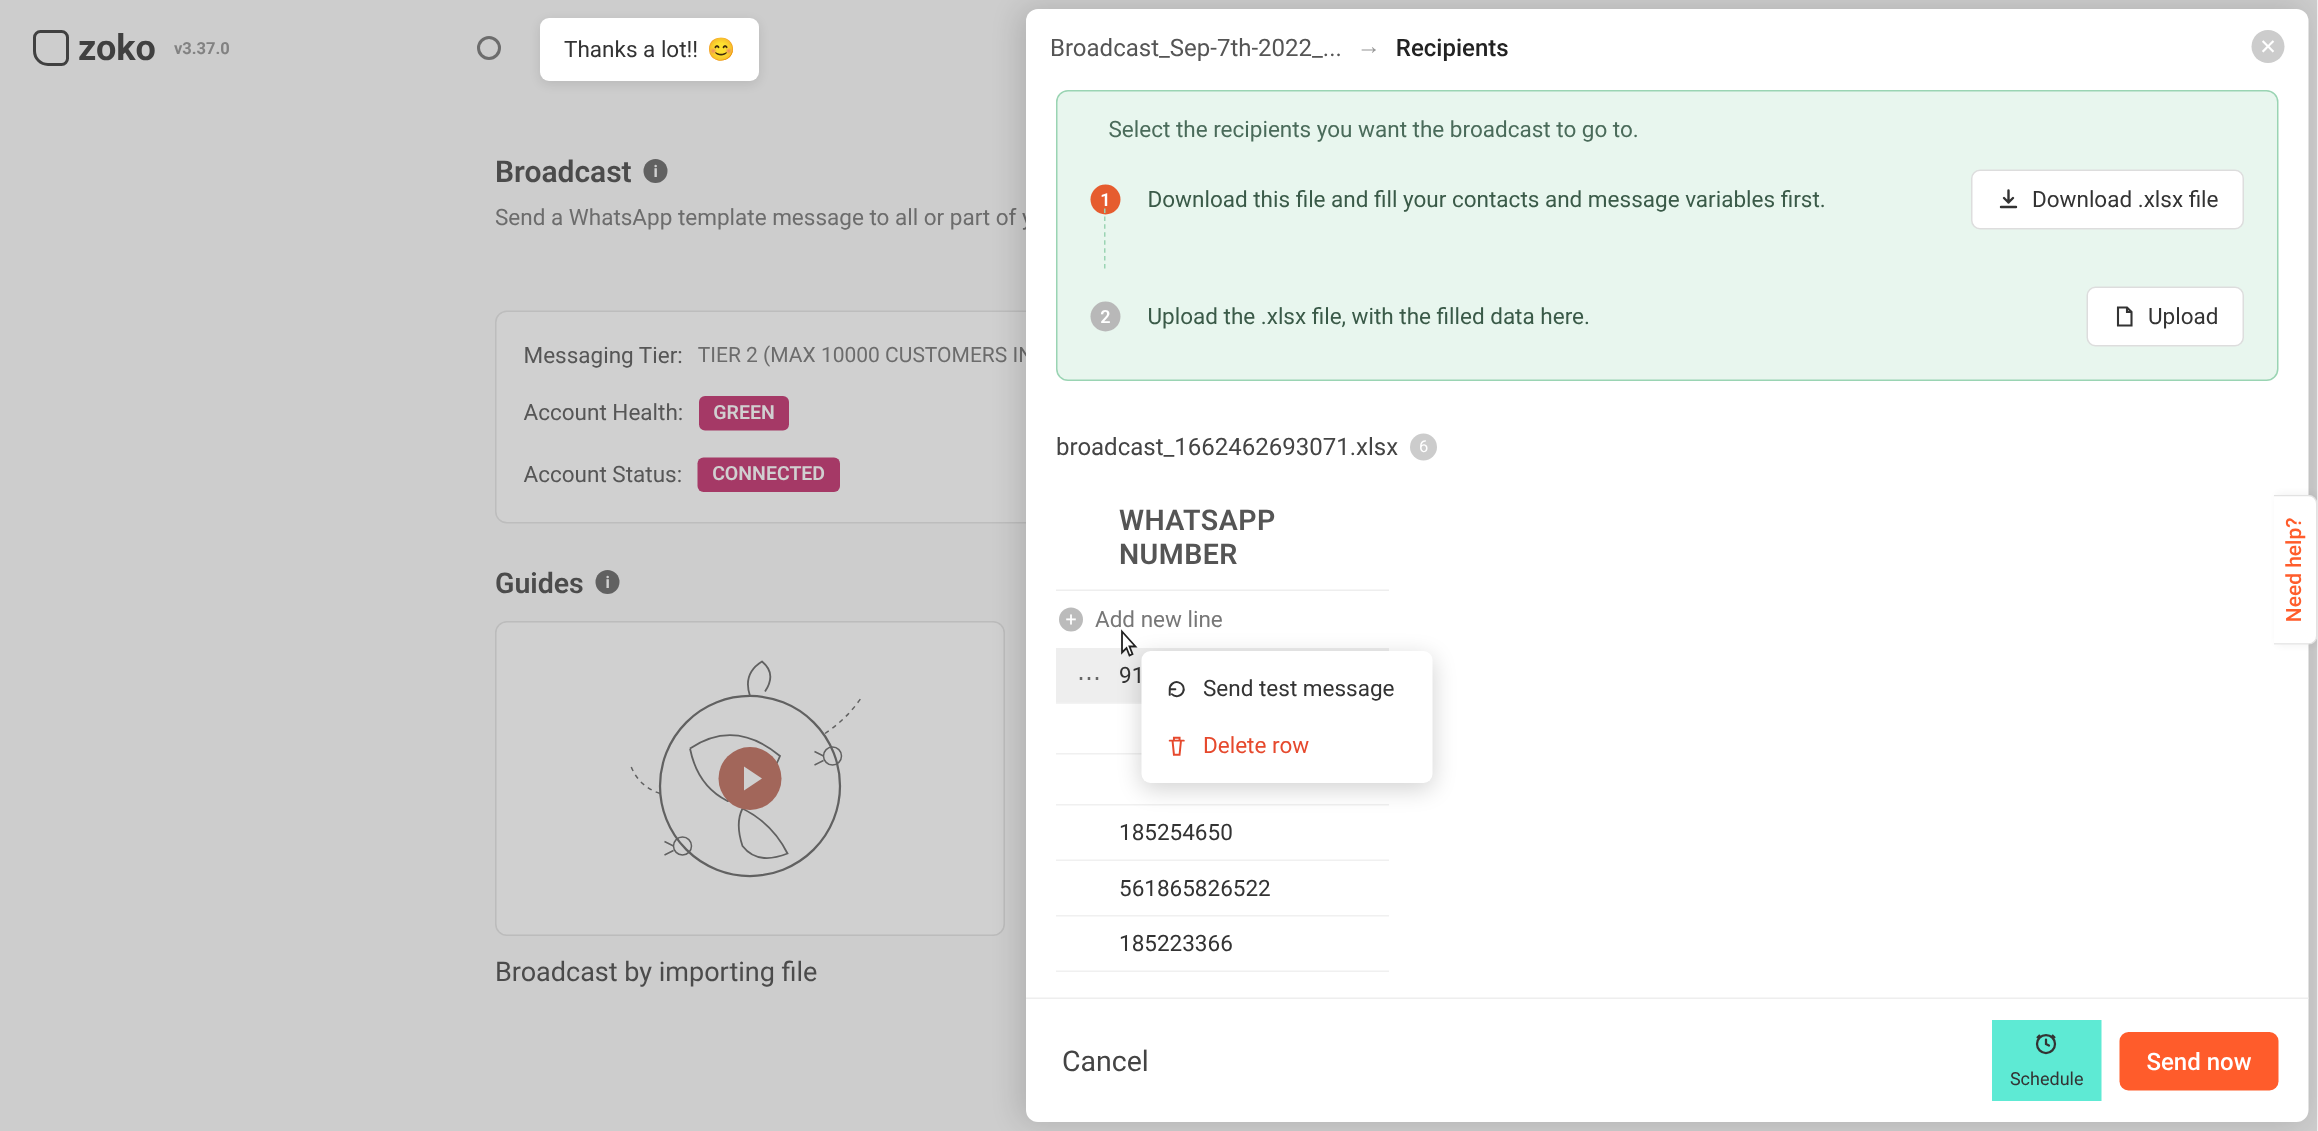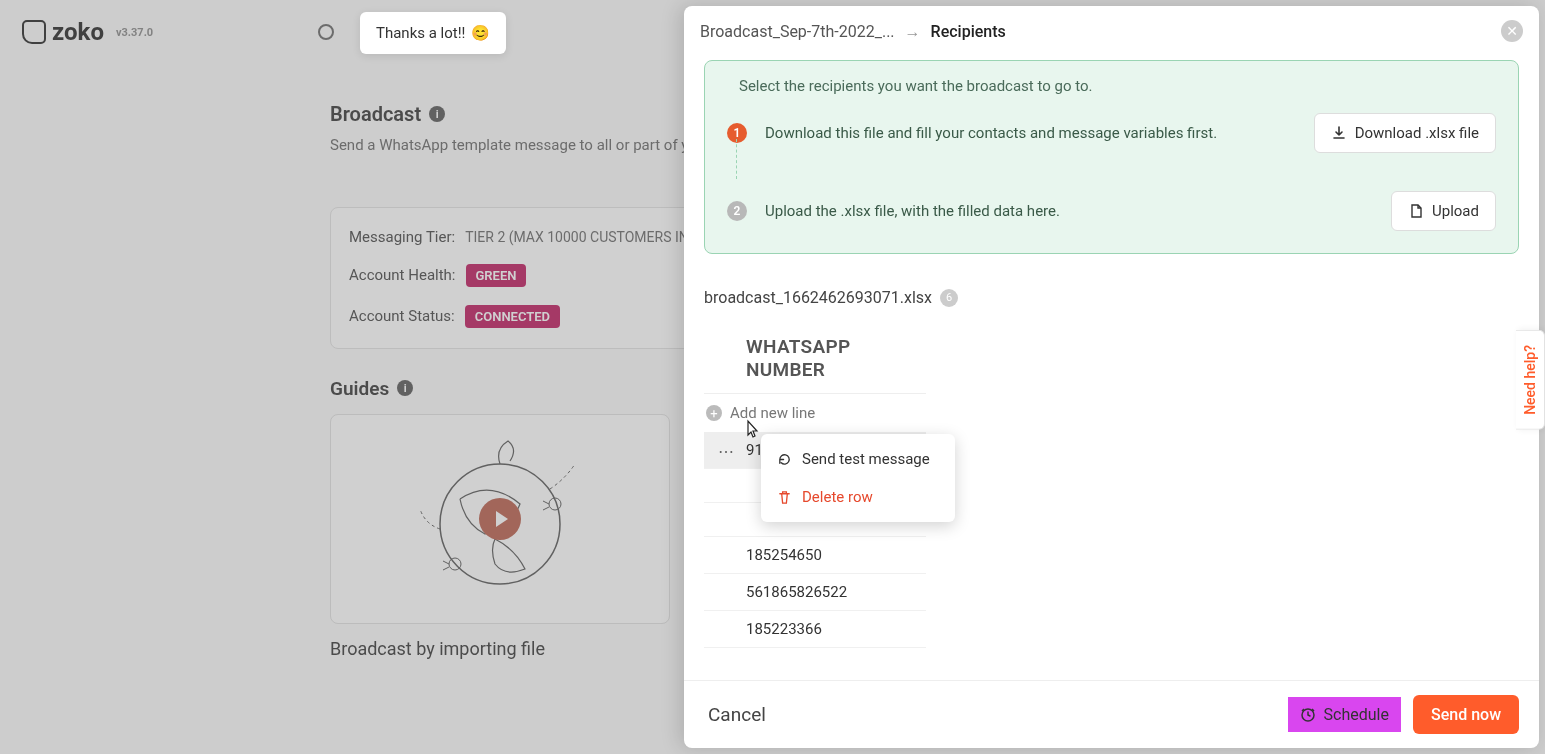--- a/index.html
+++ b/index.html
@@ -47,21 +47,21 @@
 .add-row { display:flex; align-items:center; gap:8px; padding:10px 2px; color:#777; font-size:15px; }
 .plus-circ { width:16px; height:16px; border-radius:50%; background:#bbb; color:#fff; display:flex; align-items:center; justify-content:center; font-size:13px; }
 .data-row { padding:9px 4px 9px 42px; font-size:15px; color:#333; border-bottom:1px solid #f0f0f0; position:relative; }
 .data-row.sel { background:#eeeeee; }
 .row-dots { position:absolute; left:14px; top:10px; color:#666; font-size:16px; cursor:pointer; letter-spacing:1px; }
 .ctx-menu { position:absolute; left:730px; top:434px; width:194px; background:#fff; border-radius:6px; box-shadow:0 4px 16px rgba(0,0,0,0.18); z-index:80; padding:6px 0;margin-left:31px; }
 .ctx-item { padding:10px 16px; font-size:15px; display:flex; align-items:center; gap:10px; cursor:pointer; color:#333; }
 .ctx-item.danger { color:#e6492d; }
 .panel-footer { border-top:1px solid #eee; padding:14px 20px; display:flex; align-items:center; }
 .btn-plain { background:none; border:none; font-size:19px; color:#444; cursor:pointer; padding:8px 4px; }
-.btn-outline { background:#d946ef; border:none; font-size:16px; color:#333; display:flex; align-items:center; gap:8px; cursor:pointer; padding:8px 12px; margin-left:auto; }
+.btn-outline { background:#5eead4; border:none; font-size:12px; color:#333; display:flex; align-items:center; gap:8px; cursor:pointer; padding:8px 12px; margin-left:auto;flex-direction:column; }
 .btn-primary { background:#ff5c2b; color:#fff; border:none; border-radius:6px; padding:10px 18px; font-size:16px; font-weight:500; cursor:pointer; margin-left:12px; }
 .help-tab { position:absolute; right:0; top:330px; background:#fff; border:1px solid #e2e2e2; border-right:none; border-radius:6px 0 0 6px; padding:14px 6px; writing-mode:vertical-rl; transform:rotate(180deg); color:#ff5c2b; font-size:14px; font-weight:500; z-index:100; cursor:pointer; box-shadow:-2px 0 6px rgba(0,0,0,0.06); }
 .cursor-ptr { position:absolute; left:742px; top:418px; z-index:90; font-size:18px; }
 .ov-circle { position:absolute; left:318px; top:24px; width:16px; height:16px; border:2px solid #666; border-radius:50%; }
 svg { display:block; }
 .globe-svg { width:200px; height:180px; }
 </style>
 </head>
 <body>
 

